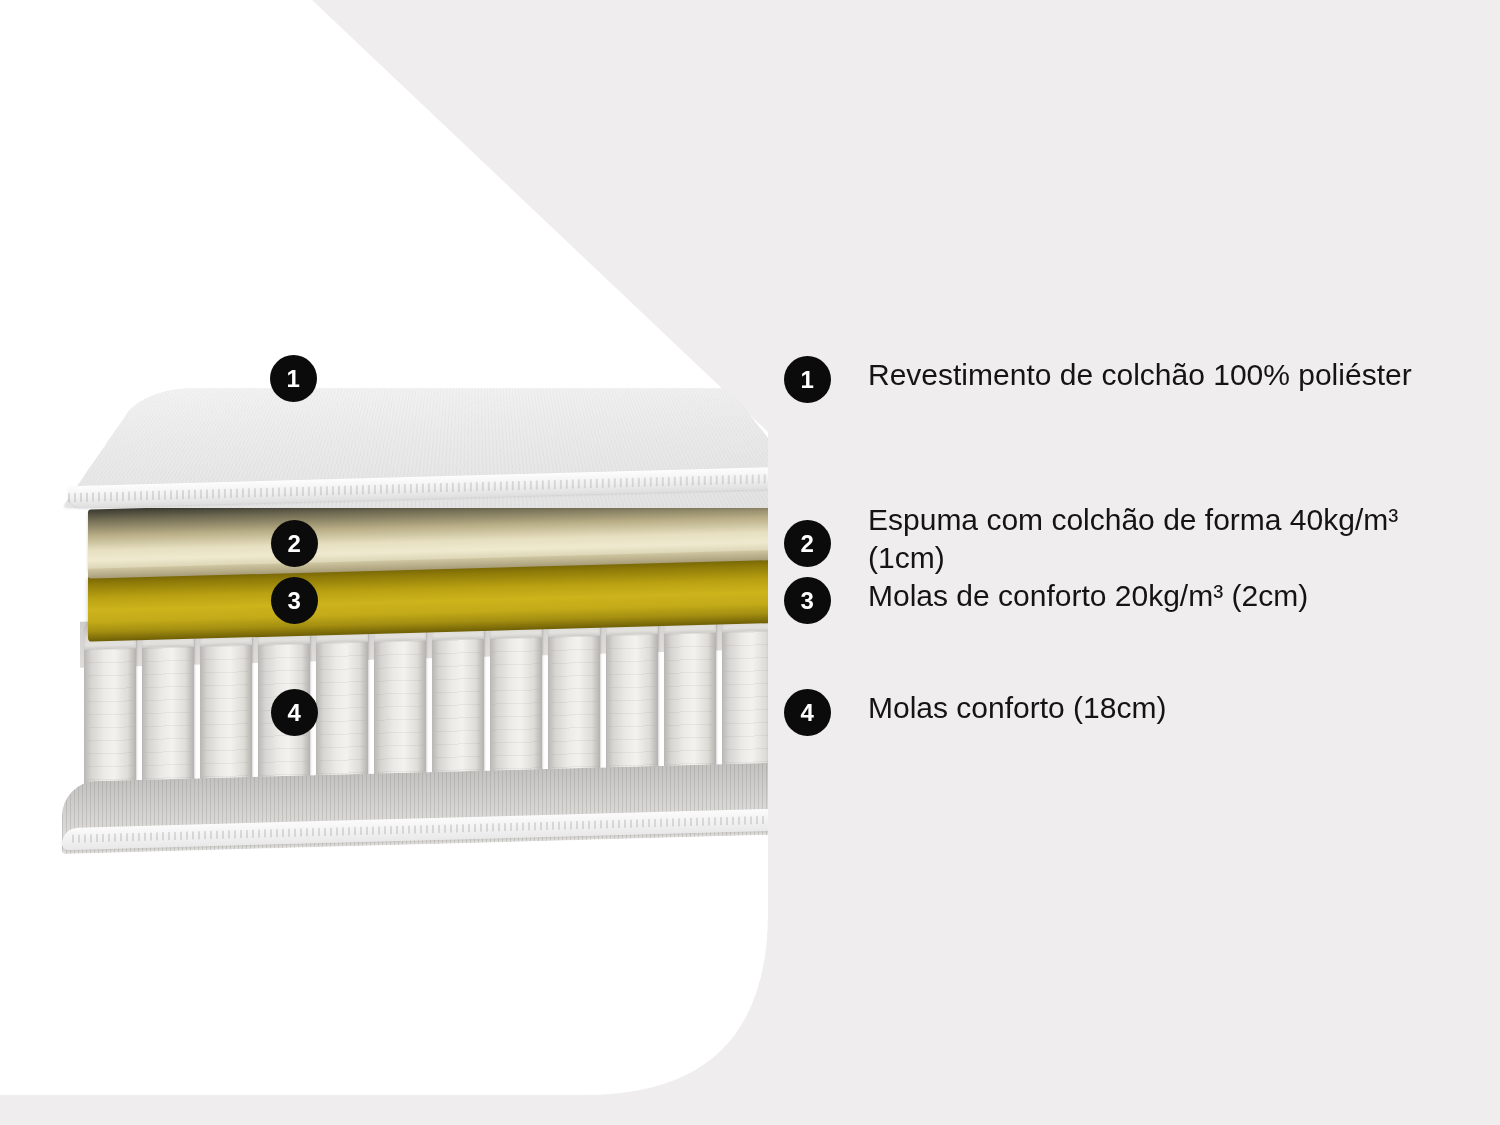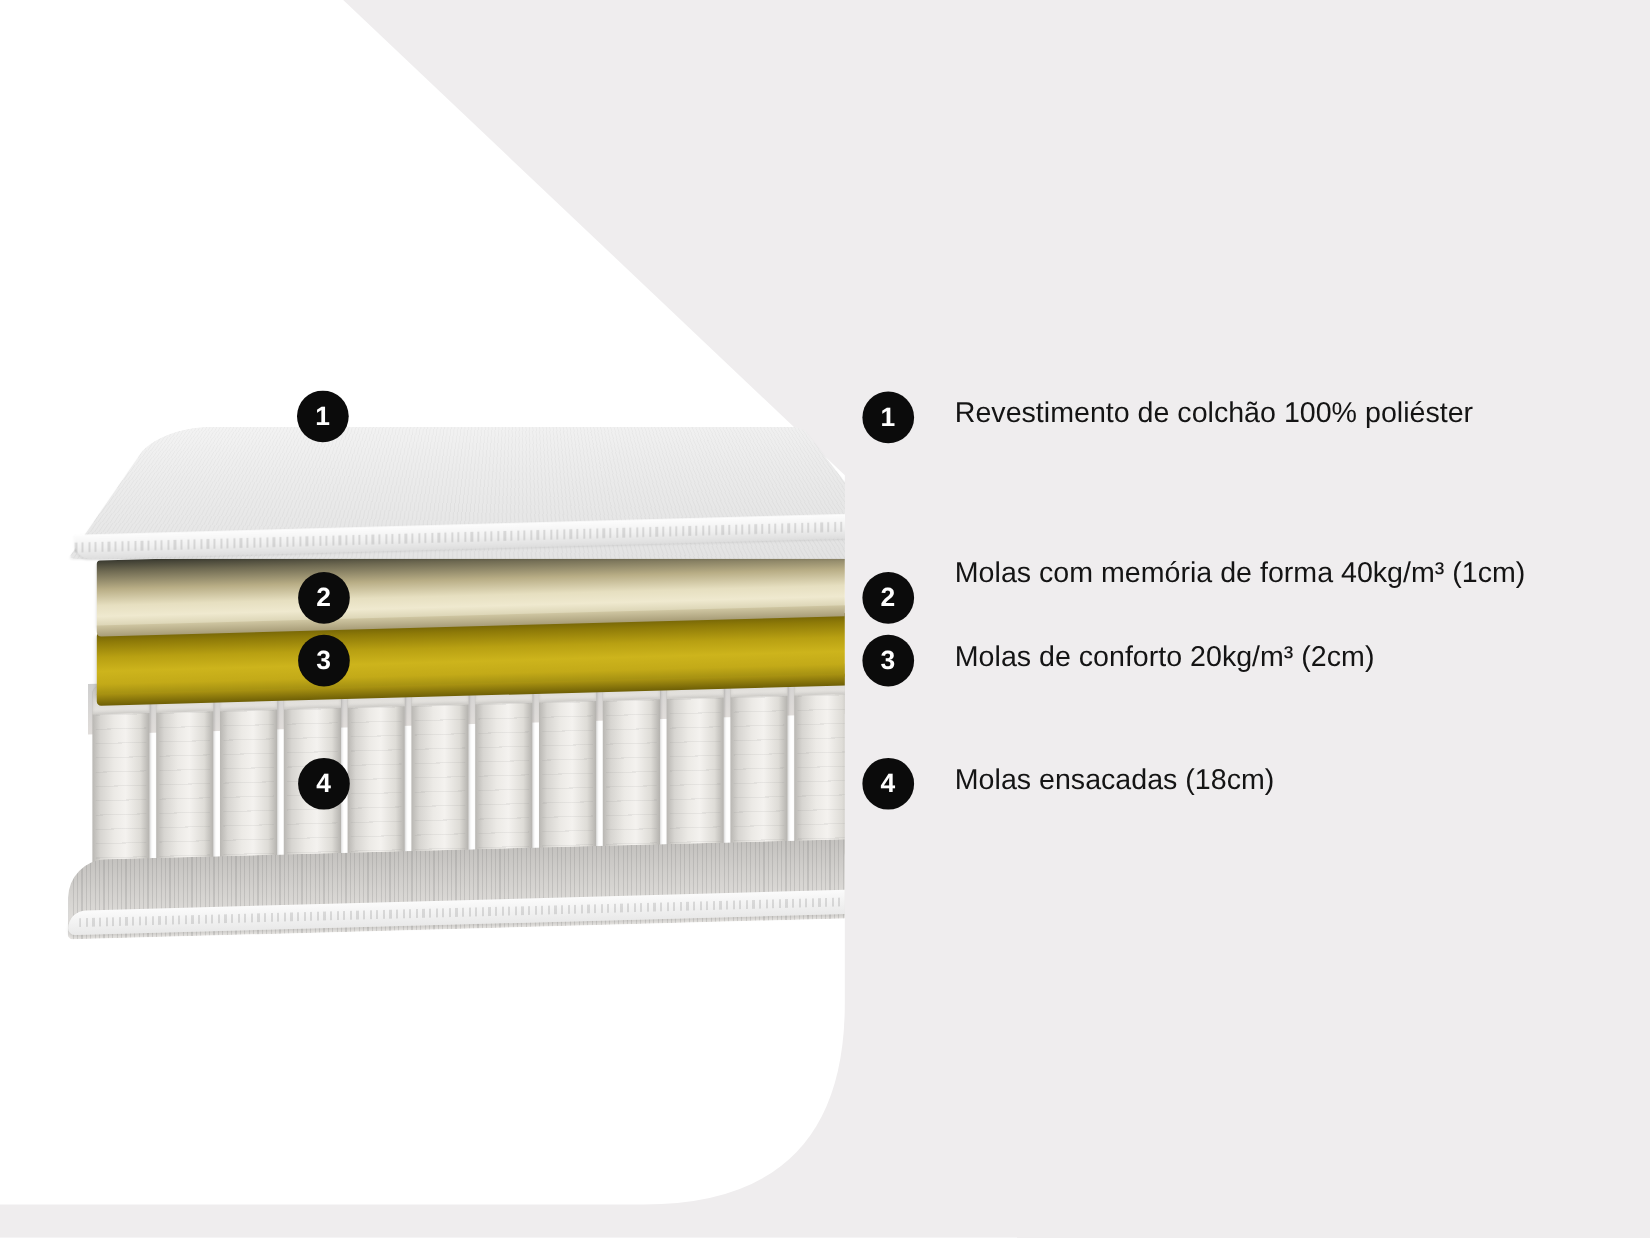--- a/index.html
+++ b/index.html
@@ -144,21 +144,21 @@
     font-family:"Liberation Sans","DejaVu Sans",sans-serif;
     letter-spacing:.5px;
   }
 
   
   .legend{position:absolute;left:784px;top:0;width:700px;height:1125px;}
   .legend-row{position:absolute;left:0;display:flex;align-items:flex-start;}
   .legend-badge{position:relative;flex:0 0 47px;width:47px;height:47px;}
   .legend-text{
     margin-left:37px;
-    font-size:26px;line-height:38px;color:#141414;
+    font-size:30px;line-height:38px;color:#141414;
     font-family:"Liberation Sans","DejaVu Sans",sans-serif;
     max-width:600px;
   }
 </style>
 </head>
 <body>
 
 <div class="stage">
 
   <div class="white-panel">
@@ -215,28 +215,28 @@
 
   <div class="legend">
 
     <div class="legend-row" style="top:356px">
       <div class="legend-badge badge" style="position:relative;left:0;top:0">1</div>
       <div class="legend-text">Revestimento de colchão 100% poliéster</div>
     </div>
 
     <div class="legend-row" style="top:501px">
       <div class="legend-badge badge" style="position:relative;left:0;top:19px">2</div>
-      <div class="legend-text">Molas com memória de forma 40kg/m³ (1cm)</div>
+      <div class="legend-text">Espuma com colchão de forma 40kg/m³ (1cm)</div>
     </div>
 
     <div class="legend-row" style="top:577px">
       <div class="legend-badge badge" style="position:relative;left:0;top:0">3</div>
       <div class="legend-text">Molas de conforto 20kg/m³ (2cm)</div>
     </div>
 
     <div class="legend-row" style="top:689px">
       <div class="legend-badge badge" style="position:relative;left:0;top:0">4</div>
-      <div class="legend-text">Molas ensacadas (18cm)</div>
+      <div class="legend-text">Molas conforto (18cm)</div>
     </div>
 
   </div>
 
 </div>
 
 </body></html>

